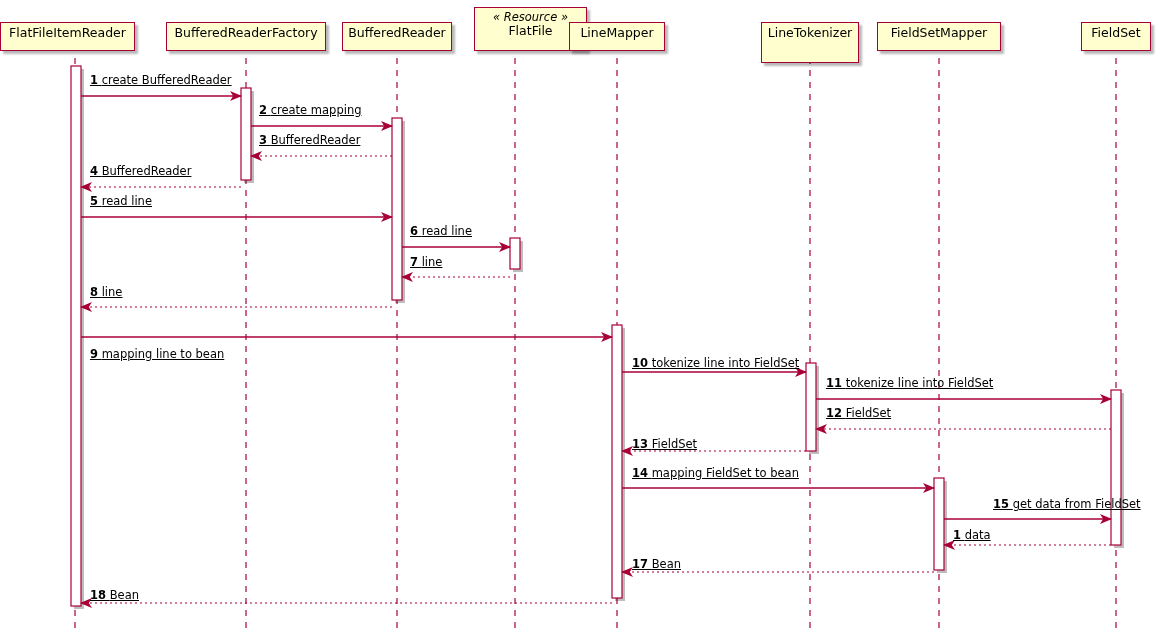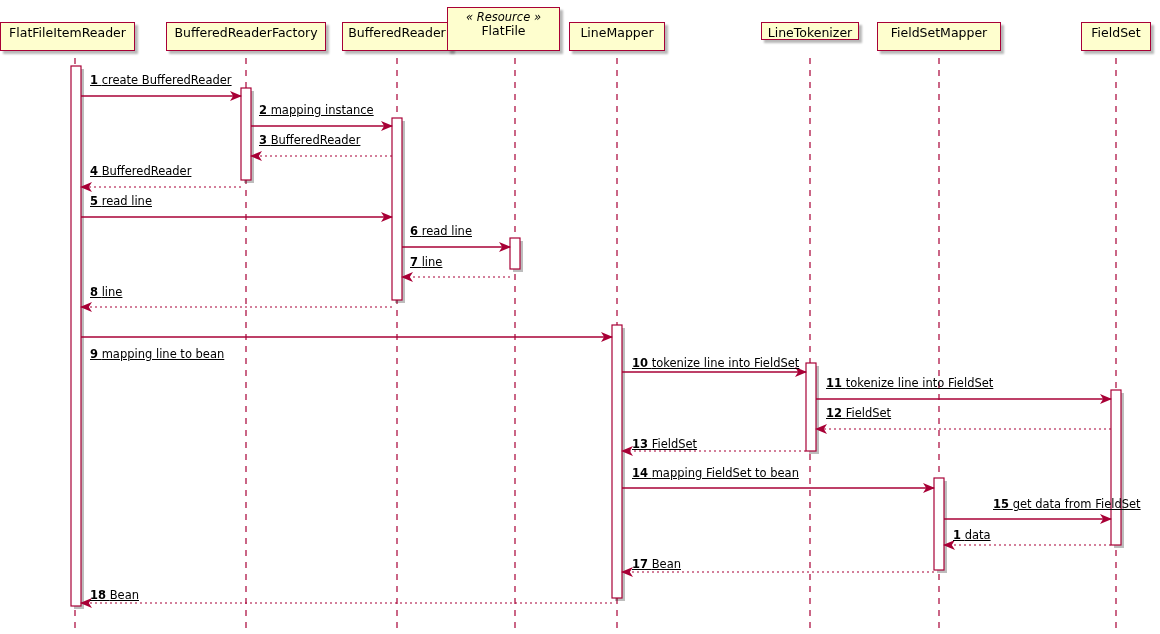--- a/index.html
+++ b/index.html
@@ -114,29 +114,29 @@
         <line x1="944" x2="1111" y1="519" y2="519" stroke="#A80036" stroke-width="1.4" marker-end="url(#arrow-right)"></line>
         <line x1="1111" x2="944" y1="545" y2="545" stroke="#A80036" stroke-width="1.1" stroke-dasharray="2,3" marker-end="url(#arrow-left)"></line>
         <line x1="934" x2="622" y1="572" y2="572" stroke="#A80036" stroke-width="1.1" stroke-dasharray="2,3" marker-end="url(#arrow-left)"></line>
         <line x1="612" x2="81" y1="603" y2="603" stroke="#A80036" stroke-width="1.1" stroke-dasharray="2,3" marker-end="url(#arrow-left)"></line>
       </g>
   </svg>
   <div id="participants-group">
       <div class="participant-box" style="left: 0; width: 135px; top: 22px; height: 29px;"><span>FlatFileItemReader</span></div>
       <div class="participant-box" style="left: 166px; width: 160px; top: 22px; height: 29px;"><span>BufferedReaderFactory</span></div>
       <div class="participant-box" style="left: 342px; width: 110px; top: 22px; height: 29px;"><span>BufferedReader</span></div>
-      <div class="participant-box" style="left: 447px; width: 113px; top: 7px; height: 44px;"><span class="stereo">« Resource »</span><span>FlatFile</span></div>
+      <div class="participant-box" style="left: 474px; width: 113px; top: 7px; height: 44px;"><span class="stereo">« Resource »</span><span>FlatFile</span></div>
       <div class="participant-box" style="left: 569px; width: 96px; top: 22px; height: 29px;"><span>LineMapper</span></div>
-      <div class="participant-box" style="left: 761px; width: 98px; top: 22px; height: 18px;"><span>LineTokenizer</span></div>
+      <div class="participant-box" style="left: 761px; width: 98px; top: 22px; height: 41px;"><span>LineTokenizer</span></div>
       <div class="participant-box" style="left: 877px; width: 124px; top: 22px; height: 29px;"><span>FieldSetMapper</span></div>
       <div class="participant-box" style="left: 1081px; width: 70px; top: 22px; height: 29px;"><span>FieldSet</span></div>
     </div>
   <div id="labels-group">
       <div class="msg-label" style="left: 90px; top: 73px;"><span class="num">1</span> <span>create BufferedReader</span></div>
-      <div class="msg-label" style="left: 259px; top: 103px;"><span class="num">2</span> <span>mapping instance</span></div>
+      <div class="msg-label" style="left: 259px; top: 103px;"><span class="num">2</span> <span>create mapping</span></div>
       <div class="msg-label" style="left: 259px; top: 133px;"><span class="num">3</span> <span>BufferedReader</span></div>
       <div class="msg-label" style="left: 90px; top: 164px;"><span class="num">4</span> <span>BufferedReader</span></div>
       <div class="msg-label" style="left: 90px; top: 194px;"><span class="num">5</span> <span>read line</span></div>
       <div class="msg-label" style="left: 410px; top: 224px;"><span class="num">6</span> <span>read line</span></div>
       <div class="msg-label" style="left: 410px; top: 255px;"><span class="num">7</span> <span>line</span></div>
       <div class="msg-label" style="left: 90px; top: 285px;"><span class="num">8</span> <span>line</span></div>
       <div class="msg-label" style="left: 90px; top: 315px; margin-top: 32px;"><span class="num">9</span> <span>mapping line to bean</span></div>
       <div class="msg-label" style="left: 632px; top: 346px; margin-top: 10px;"><span class="num">10</span> <span>tokenize line into FieldSet</span></div>
       <div class="msg-label" style="left: 826px; top: 376px;"><span class="num">11</span> <span>tokenize line into FieldSet</span></div>
       <div class="msg-label" style="left: 826px; top: 406px;"><span class="num">12</span> <span>FieldSet</span></div>

